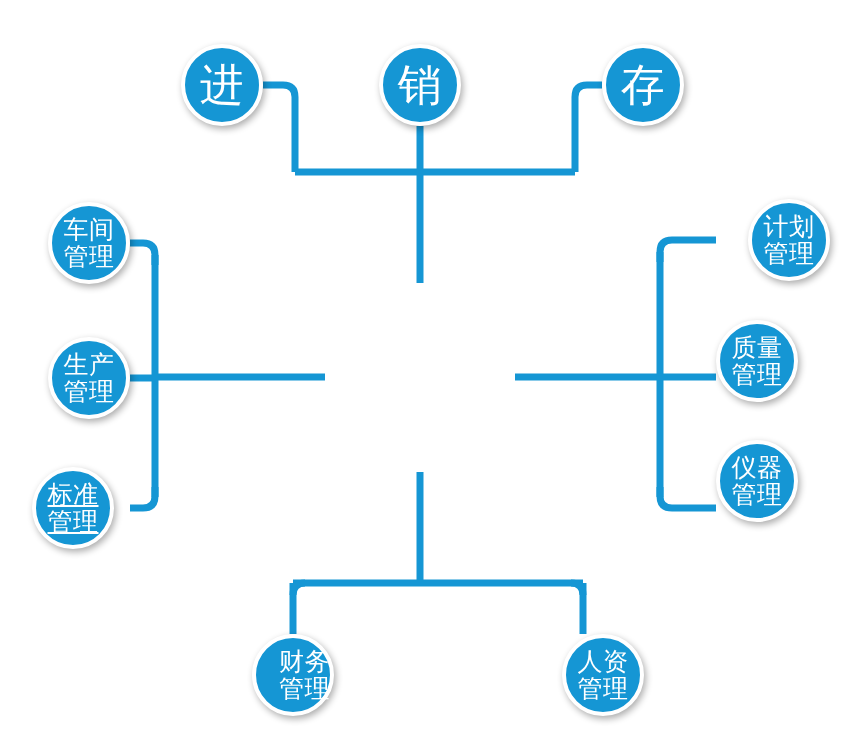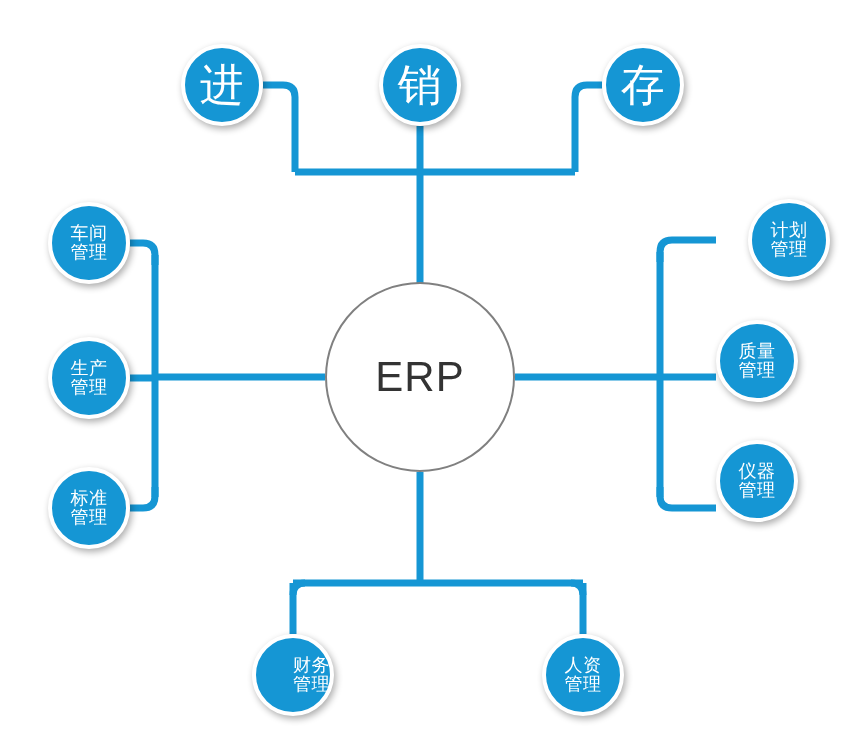--- a/index.html
+++ b/index.html
@@ -43,21 +43,21 @@
   }
   .node-leaf .node-label {
     line-height: 1.08;
     letter-spacing: 0.5px;
     font-weight: 400;
   }
   .node-big .node-label {
     font-size: 44px;
   }
   .node-small .node-label {
-    font-size: 18px;
+    font-size: 25px;
   }
   .node-center {
     background: #ffffff;
     border: 2px solid #808080;
     color: #333333;
   }
   .node-center .node-label {
     font-size: 42px;
     letter-spacing: 1px;
     color: #333333;
@@ -121,23 +121,20 @@
 
       <path d="M 293 583 Q 293 583 293 595 L 293 634"></path>
 
       <path d="M 583 583 Q 583 583 583 595 L 583 634"></path>
 
       <path d="M 305 583 Q 293 583 293 595"></path>
       <path d="M 571 583 Q 583 583 583 595"></path>
     </g>
   </svg>
 
-  <div class="node node-center" style="left:325px; top:282px; width:190px; height:190px;">
-    <span class="node-label">ERP</span>
-  </div>
 
   <div class="node node-leaf node-big" style="left:181px; top:44px; width:82px; height:82px;">
     <span class="node-label">
       <span class="lbl-line">进</span>
     </span>
   </div>
 
   <div class="node node-leaf node-big" style="left:379px; top:44px; width:82px; height:82px;">
     <span class="node-label">
       <span class="lbl-line">销</span>
@@ -157,21 +154,21 @@
     </span>
   </div>
 
   <div class="node node-leaf node-small" style="left:48px; top:337px; width:82px; height:82px;align-items:center;">
     <span class="node-label">
       <span class="lbl-line">生产</span>
       <span class="lbl-line">管理</span>
     </span>
   </div>
 
-  <div class="node node-leaf node-small" style="left:48px; top:467px; width:82px; height:82px;">
+  <div class="node node-leaf node-small" style="left:32px; top:467px; width:82px; height:82px;text-decoration:underline;">
     <span class="node-label">
       <span class="lbl-line">标准</span>
       <span class="lbl-line">管理</span>
     </span>
   </div>
 
   <div class="node node-leaf node-small" style="left:748px; top:199px; width:82px; height:82px;">
     <span class="node-label">
       <span class="lbl-line">计划</span>
       <span class="lbl-line">管理</span>
@@ -192,20 +189,20 @@
     </span>
   </div>
 
   <div class="node node-leaf node-small" style="left:252px; top:634px; width:82px; height:82px;align-items:flex-end;">
     <span class="node-label">
       <span class="lbl-line">财务</span>
       <span class="lbl-line">管理</span>
     </span>
   </div>
 
-  <div class="node node-leaf node-small" style="left:542px; top:634px; width:82px; height:82px;">
+  <div class="node node-leaf node-small" style="left:562px; top:634px; width:82px; height:82px;">
     <span class="node-label">
       <span class="lbl-line">人资</span>
       <span class="lbl-line">管理</span>
     </span>
   </div>
 
 </div>
 
 </body></html>

